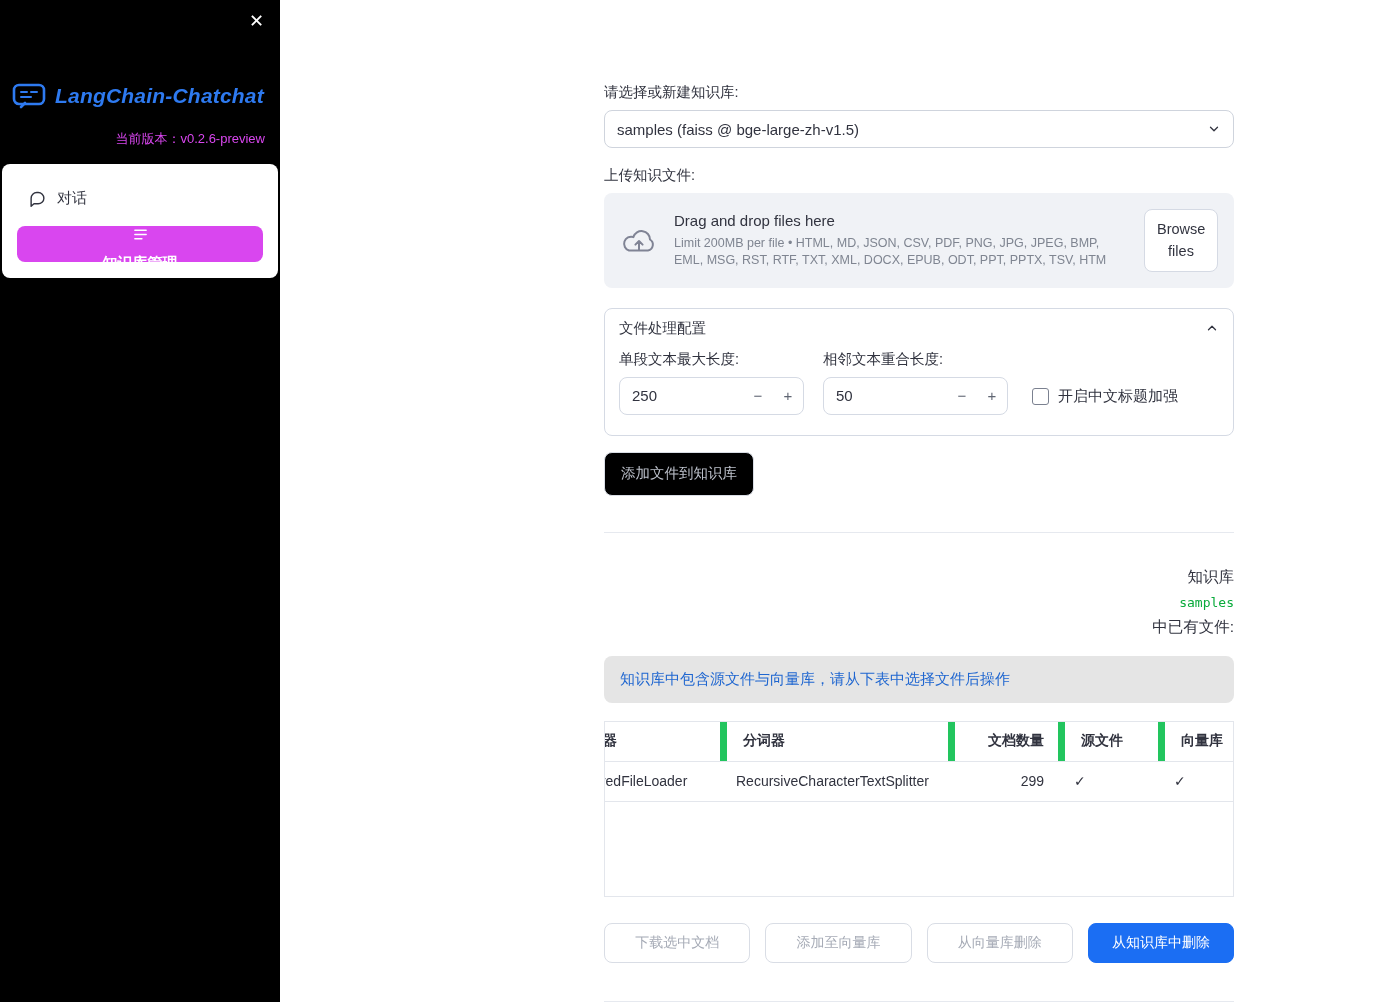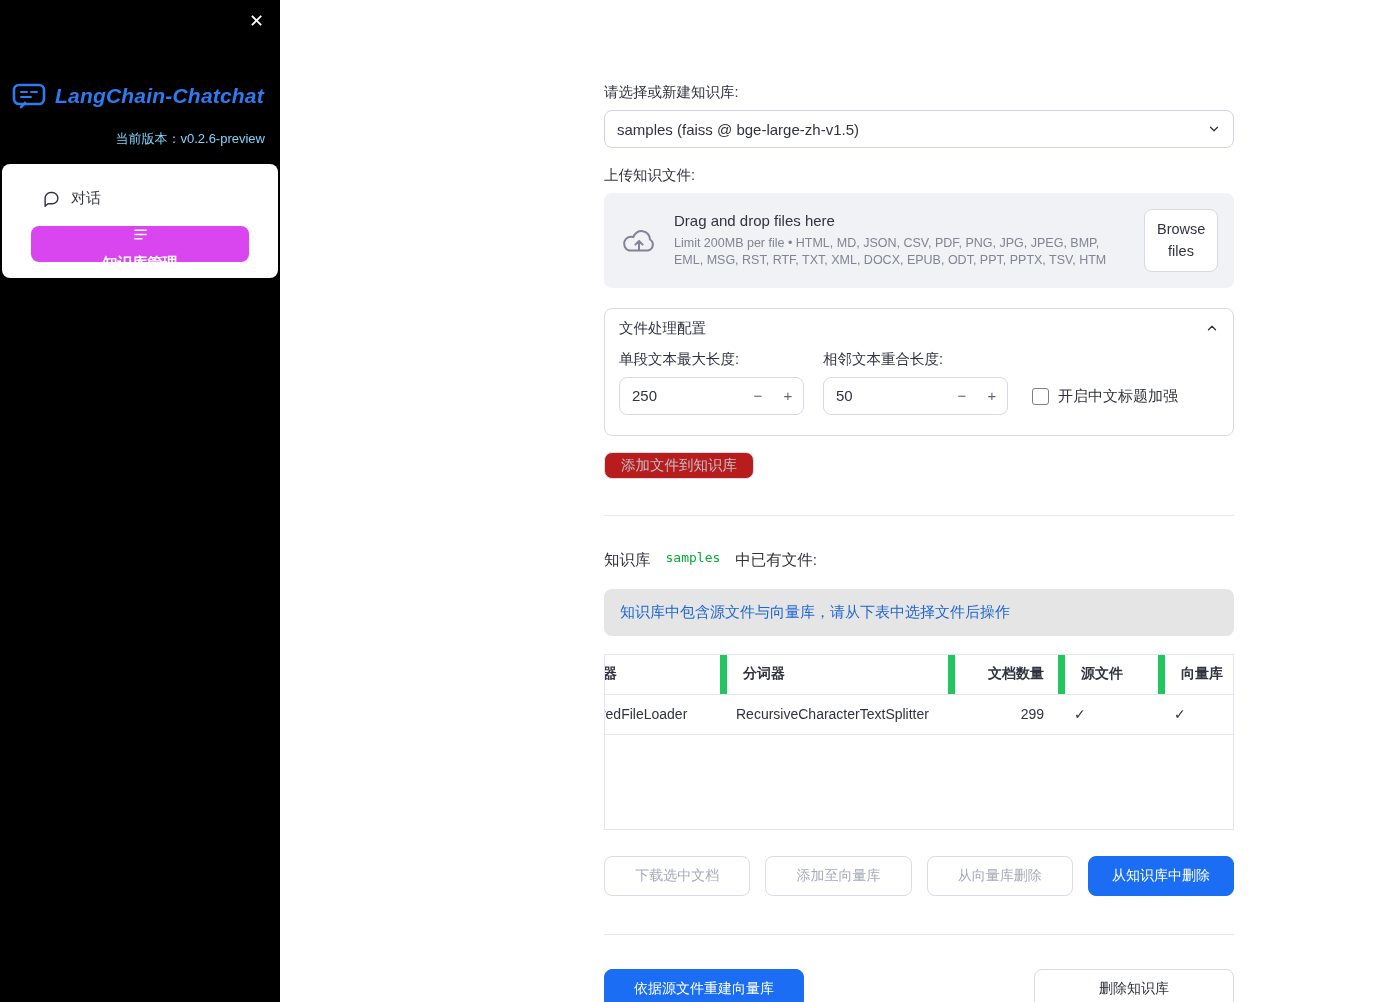--- a/index.html
+++ b/index.html
@@ -26,26 +26,26 @@
   }
   .logo-row {
     display: flex; align-items: center; gap: 9px;
     margin: 82px 0 0 12px;
   }
   .logo-text {
     color: #2e7af0; font-size: 21px; font-style: italic; font-weight: bold;
     letter-spacing: 0.2px; white-space: nowrap;
   }
   .version {
-    color: #7dd3fc; font-size: 13px;
+    color: #d946ef; font-size: 13px;
     text-align: right; margin: 20px 15px 0 0;
   }
   .nav-card {
     background: #ffffff; border-radius: 8px;
-    margin: 16px 2px 0 2px; padding: 16px 29px;
+    margin: 16px 2px 0 2px; padding: 16px 15px;
     display: flex; flex-direction: column; gap: 10px;
   }
   .nav-item {
     display: flex; align-items: center; gap: 11px;
     height: 36px; border-radius: 8px; padding: 0 12px;
     font-size: 15px; cursor: pointer; color: #31333f;
   }
   .nav-item.active { background: #d946ef; color: #ffffff; font-weight: 700; flex-direction: column; }
 
   
@@ -96,30 +96,30 @@
     display: flex; align-items: center; gap: 9px;
     margin-left: 24px; margin-top: 37px; cursor: pointer;
   }
   .checkbox-box {
     width: 17px; height: 17px; border: 1.5px solid #7b8190;
     border-radius: 3px; background: #fff;
   }
   .checkbox-label { font-size: 15px; }
 
   .add-btn {
-    margin-top: 16px; height: 27px; padding: 0 16px;
-    background: #b91c1c; border: 1px solid #d9dde5; border-radius: 8px;
+    margin-top: 16px; height: 44px; padding: 0 16px;
+    background: #000000; border: 1px solid #d9dde5; border-radius: 8px;
     color: #bcc0ca; font-size: 14.5px; display: inline-flex; align-items: center;
     font-family: inherit;
   }
 
   .divider { border: none; border-top: 1px solid #e6e9ef; margin-top: 36px; }
   .divider2 { border: none; border-top: 1px solid #e6e9ef; margin-top: 38px; }
 
-  .kb-files-line { margin-top: 34px; font-size: 15.5px; display: flex; align-items: flex-start; gap: 15px; }
+  .kb-files-line { margin-top: 34px; font-size: 15.5px; display: flex; align-items: flex-end; gap: 7px; flex-direction: column; }
   .kb-code {
     font-family: "DejaVu Sans Mono", "Liberation Mono", monospace;
     font-size: 13px; color: #09ab3b;
   }
 
   .info-box {
     margin-top: 18px; background: #e5e5e5; border-radius: 8px;
     padding: 14px 16px; font-size: 15px; color: #1f66d0;
   }
 

